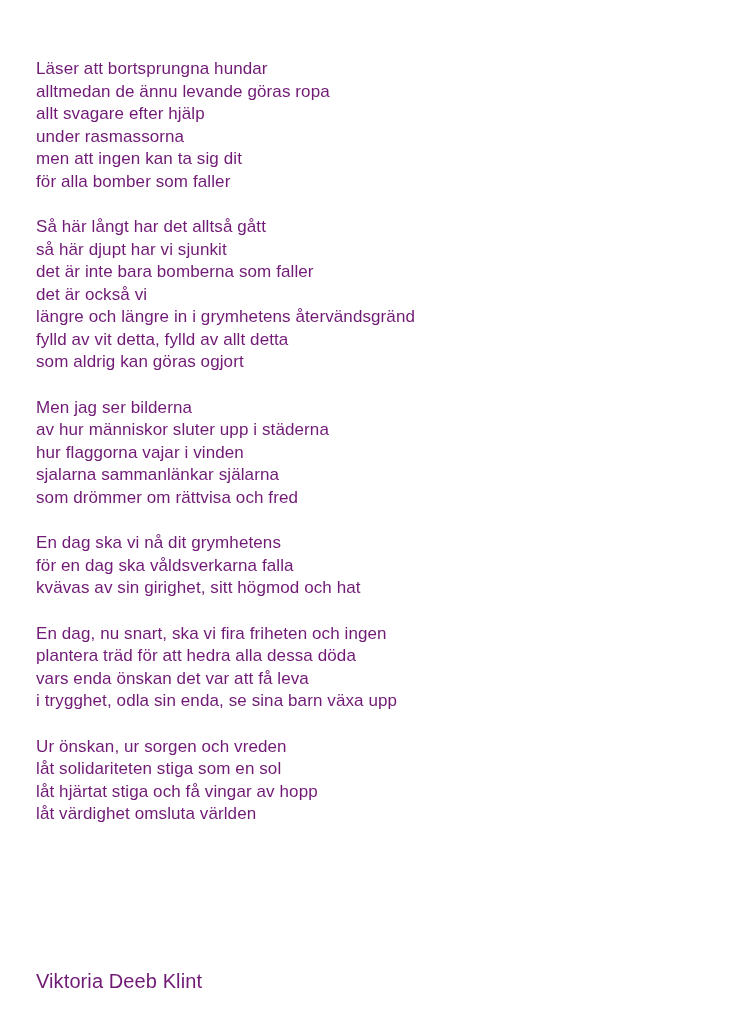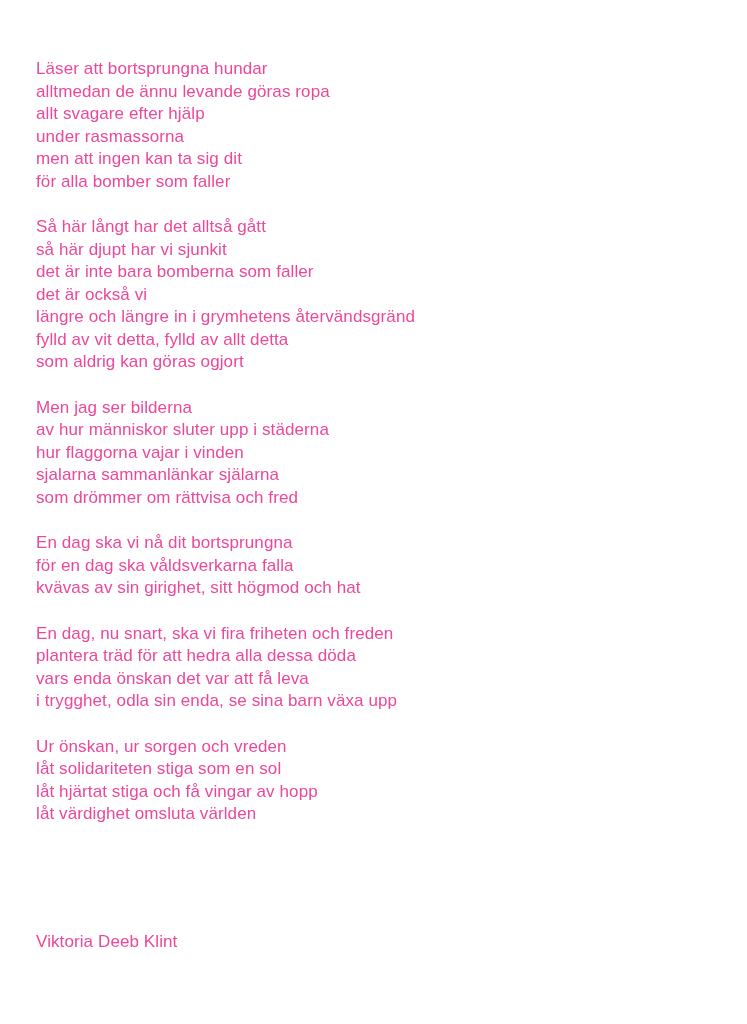--- a/index.html
+++ b/index.html
@@ -7,21 +7,21 @@
     padding: 0;
     background: #ffffff;
   }
   .page {
     position: relative;
     width: 747px;
     height: 1024px;
     background: #ffffff;
     overflow: hidden;
     font-family: "Liberation Sans", "DejaVu Sans", sans-serif;
-    color: #ec4899;
+    color: #701a75;
   }
   .poem {
     position: absolute;
     top: 58px;
     left: 36px;
     right: 20px;
   }
   .stanza {
     margin: 0 0 23px 0;
   }
@@ -30,22 +30,23 @@
     line-height: 22.5px;
     letter-spacing: 0.1px;
     white-space: nowrap;
   }
   .signature {
     position: absolute;
     top: 931px;
     left: 36px;
   }
   .signature .line {
-    font-size: 17px;
+    font-size: 20px;
     line-height: 22.5px;
+    margin-top: 39px;
   }
 </style>
 </head>
 <body>
 
 <div class="page">
   <div id="poem" class="poem">
       <div class="stanza">
         <div class="line">Läser att bortsprungna hundar</div>
         <div class="line">alltmedan de ännu levande göras ropa</div>
@@ -64,26 +65,26 @@
         <div class="line">som aldrig kan göras ogjort</div>
       </div>
       <div class="stanza">
         <div class="line">Men jag ser bilderna</div>
         <div class="line">av hur människor sluter upp i städerna</div>
         <div class="line">hur flaggorna vajar i vinden</div>
         <div class="line">sjalarna sammanlänkar själarna</div>
         <div class="line">som drömmer om rättvisa och fred</div>
       </div>
       <div class="stanza">
-        <div class="line">En dag ska vi nå dit bortsprungna</div>
+        <div class="line">En dag ska vi nå dit grymhetens</div>
         <div class="line">för en dag ska våldsverkarna falla</div>
         <div class="line">kvävas av sin girighet, sitt högmod och hat</div>
       </div>
       <div class="stanza">
-        <div class="line">En dag, nu snart, ska vi fira friheten och freden</div>
+        <div class="line">En dag, nu snart, ska vi fira friheten och ingen</div>
         <div class="line">plantera träd för att hedra alla dessa döda</div>
         <div class="line">vars enda önskan det var att få leva</div>
         <div class="line">i trygghet, odla sin enda, se sina barn växa upp</div>
       </div>
       <div class="stanza">
         <div class="line">Ur önskan, ur sorgen och vreden</div>
         <div class="line">låt solidariteten stiga som en sol</div>
         <div class="line">låt hjärtat stiga och få vingar av hopp</div>
         <div class="line">låt värdighet omsluta världen</div>
       </div>

